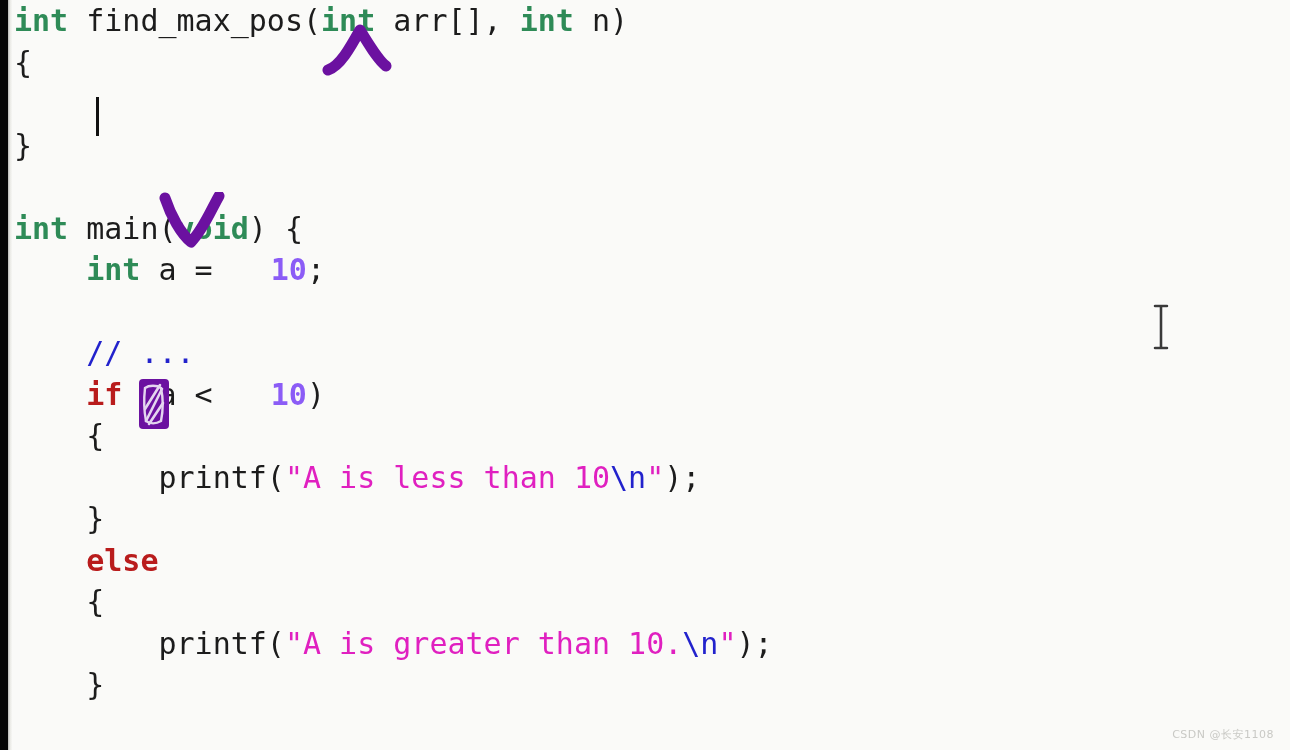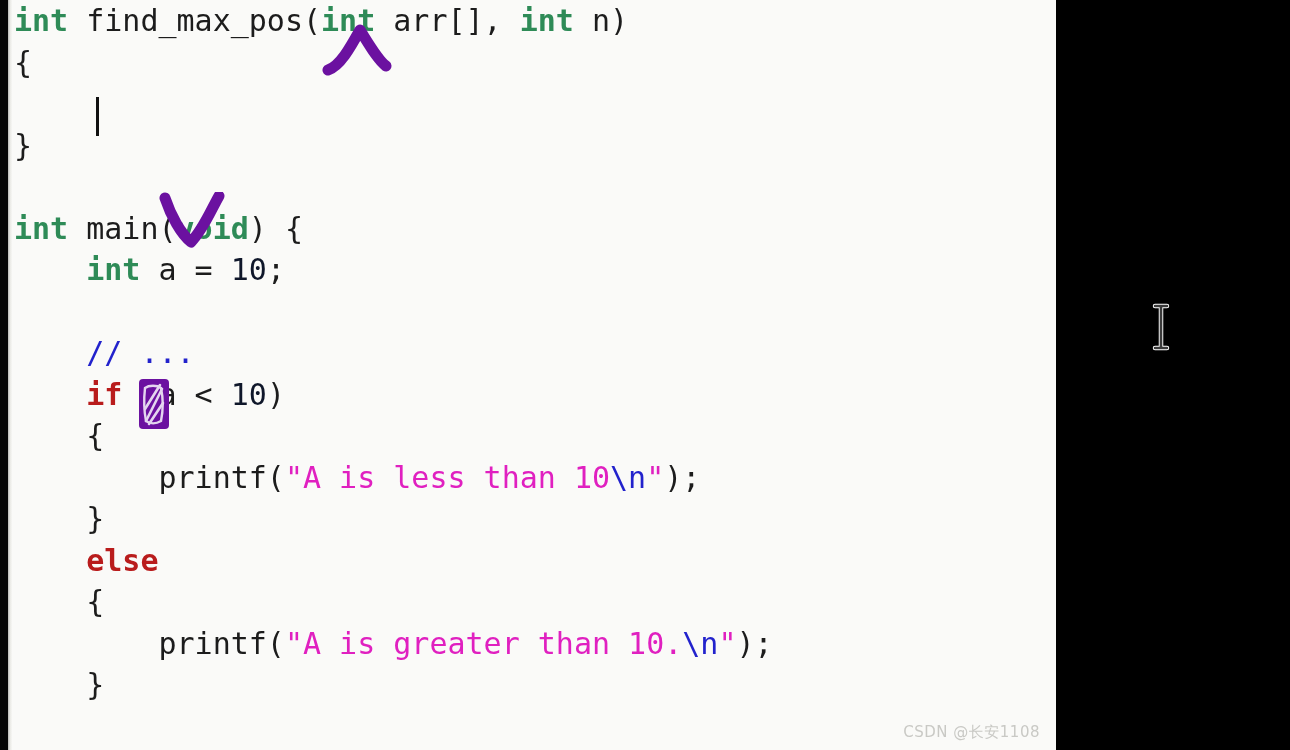--- a/index.html
+++ b/index.html
@@ -25,40 +25,40 @@
   }
   #gutter-edge {
     position:absolute; left:8px; top:0;
     width:4px; height:750px;
     background:linear-gradient(to right,#b8b8b4,#e9e9e5,#f7f7f4);
   }
 
   
   #editor {
     position:absolute; left:12px; top:0;
-    width:1044px; height:750px;
+    width:1278px; height:750px;
     background:#fafaf8;
   }
 
   #code {
     position:absolute;
     left:0px; top:0px;
     width:1278px;
     font-family:"DejaVu Sans Mono", monospace;
     font-size:30px;
     line-height:41.5px;
     letter-spacing:0px;
     white-space:pre;
     color:#1c1c1c;
   }
   .ln { height:41.5px; padding-left:2px; }
 
   .kw   { color:#2e8b57; font-weight:bold; }   
   .ctl  { color:#b91c1c; font-weight:bold; }   
-  .num  { color:#0f172a; font-weight:normal; }   
+  .num  { color:#8b5cf6; font-weight:bold;margin-left:40px; }   
   .str  { color:#e020c0; }                     
   .esc  { color:#2222cc; }                     
   .cmt  { color:#2222cc; }                     
   .pun  { color:#1c1c1c; }
 
   
   #line-0-frag {
     position:absolute; left:50px; top:-34px;
     font-family:"DejaVu Sans Mono", monospace;
     font-size:30px; line-height:41.5px;
@@ -94,21 +94,21 @@
   
   #mouse-cursor {
     position:absolute; left:1131px; top:300px;
     width:36px; height:54px;
   }
 
   
   #watermark {
     position:absolute; right:16px; bottom:8px;
     font-family:"DejaVu Sans", sans-serif;
-    font-size:15px;
+    font-size:11px;
     color:#c9c9c5;
     letter-spacing:0.5px;
     white-space:nowrap;
   }
 </style>
 </head>
 <body>
 
 <div id="screen">
 

